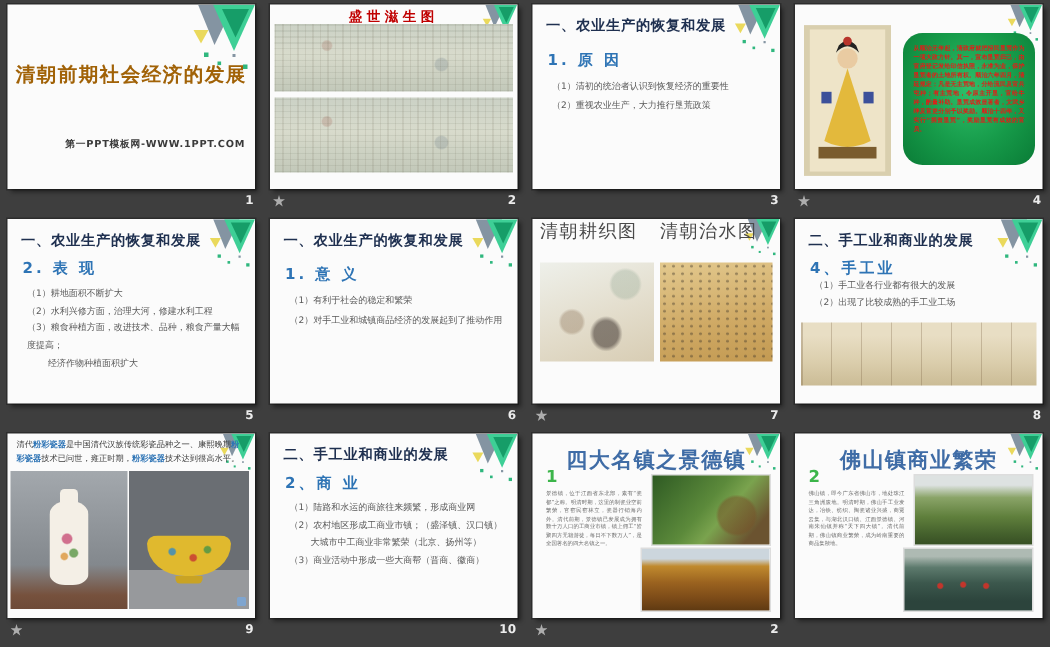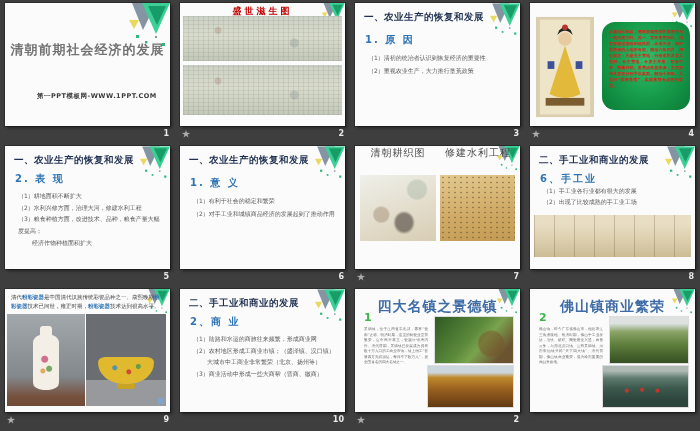--- a/index.html
+++ b/index.html
@@ -30,22 +30,22 @@
   
   .deco{position:absolute;top:0;right:0;width:44px;height:37px;}
   .deco.big{width:60px;height:50px;}
   .deco.small{width:34px;height:28px;}
 
   
   .pic{position:absolute;}
 
   
   .s1-title{position:absolute;top:38px;left:0;right:0;text-align:center;
-    color:#737373;font-weight:bold;font-size:13px;letter-spacing:1px;}
-  .s1-credit{position:absolute;top:89px;left:0;right:0;
+    color:#a16207;font-weight:bold;font-size:13px;letter-spacing:1px;}
+  .s1-credit{position:absolute;top:89px;left:0;right:0;text-align:center;
     color:#3a3a3a;font-weight:bold;font-size:6.5px;letter-spacing:.5px;margin-left:32px;}
 
   
   .s2-title{position:absolute;top:2px;left:0;right:0;text-align:center;
     color:#c00000;font-weight:bold;font-size:9px;letter-spacing:3px;
     font-family:"DejaVu Serif",serif;}
   .ph-city{
     background:
       repeating-linear-gradient(90deg,rgba(105,95,75,.12) 0 1px,transparent 1px 5px),
       repeating-linear-gradient(0deg,rgba(90,100,80,.10) 0 1px,transparent 1px 4px),
@@ -71,22 +71,22 @@
   
   .s4-label{position:absolute;top:4px;left:24px;color:#e02020;font-weight:bold;
     font-size:12px;letter-spacing:1px;margin-top:48px;}
   .s4-portrait{position:absolute;top:12px;left:6px;width:58px;height:104px;}
   .s4-box{position:absolute;top:19px;left:72px;width:88px;height:88px;border-radius:13px;
     background:radial-gradient(ellipse at 50% 42%,#2ec06a 0%,#169a49 55%,#0a7b36 100%);
     padding:7px 7px;box-sizing:border-box;}
   .s4-note{color:#e41b17;font-size:4px;line-height:1.5;text-align:justify;font-weight:bold;}
 
   
-  .s7-cap{position:absolute;top:0;width:76px;text-align:center;color:#4a4a4a;
-    font-size:10px;letter-spacing:1px;}
+  .s7-cap{position:absolute;top:0;width:76px;color:#4a4a4a;
+    font-size:12px;letter-spacing:1px;}
   .s7-cap.left{left:5px;} .s7-cap.right{left:85px;}
   .ph-farm{background:
     radial-gradient(circle at 75% 22%,rgba(150,170,150,.35) 0 9px,transparent 11px),
     radial-gradient(ellipse at 58% 72%,rgba(60,50,45,.55) 0 8px,transparent 11px),
     radial-gradient(circle at 28% 60%,rgba(120,90,60,.30) 0 7px,transparent 9px),
     linear-gradient(160deg,#eef0ea,#e3ddcc 55%,#d8cdb4);}
   .ph-workers{background:
     radial-gradient(rgba(70,60,45,.45) .7px,transparent 1.4px) 0 0/6px 5px,
     linear-gradient(170deg,#e3c98e,#cfa964 60%,#c39a52);}
   .s7-p1{top:29px;left:5px;width:76px;height:66px;}
@@ -284,39 +284,39 @@
       <span class="num">6</span>
     </div>
   </div>
 
   <div class="cell">
     <div class="thumb">
       <svg class="deco small" viewBox="0 0 60 50">
           <use href="#deco-sym"></use>
         </svg>
       <div class="s7-cap left">清朝耕织图</div>
-      <div class="s7-cap right">修建水利工程</div>
+      <div class="s7-cap right">清朝治水图</div>
       <div class="pic ph-farm s7-p1"></div>
       <div class="pic ph-workers s7-p2"></div>
     </div>
     <div class="cellfoot">
       <svg class="staricon" viewBox="0 0 10 10">
           <use href="#star-sym"></use>
         </svg>
       <span class="num">7</span>
     </div>
   </div>
 
   <div class="cell">
     <div class="thumb">
       <svg class="deco" viewBox="0 0 60 50">
           <use href="#deco-sym"></use>
         </svg>
       <div class="heading">二、手工业和商业的发展</div>
-      <div class="subhead y26">6、手工业</div>
+      <div class="subhead y26">4、手工业</div>
       <div class="items tight y40">
         <div class="item">（1）手工业各行业都有很大的发展</div>
         <div class="item">（2）出现了比较成熟的手工业工场</div>
       </div>
       <div class="pic ph-workshop s8-strip"></div>
     </div>
     <div class="cellfoot">
       <span class="num">8</span>
     </div>
   </div>

